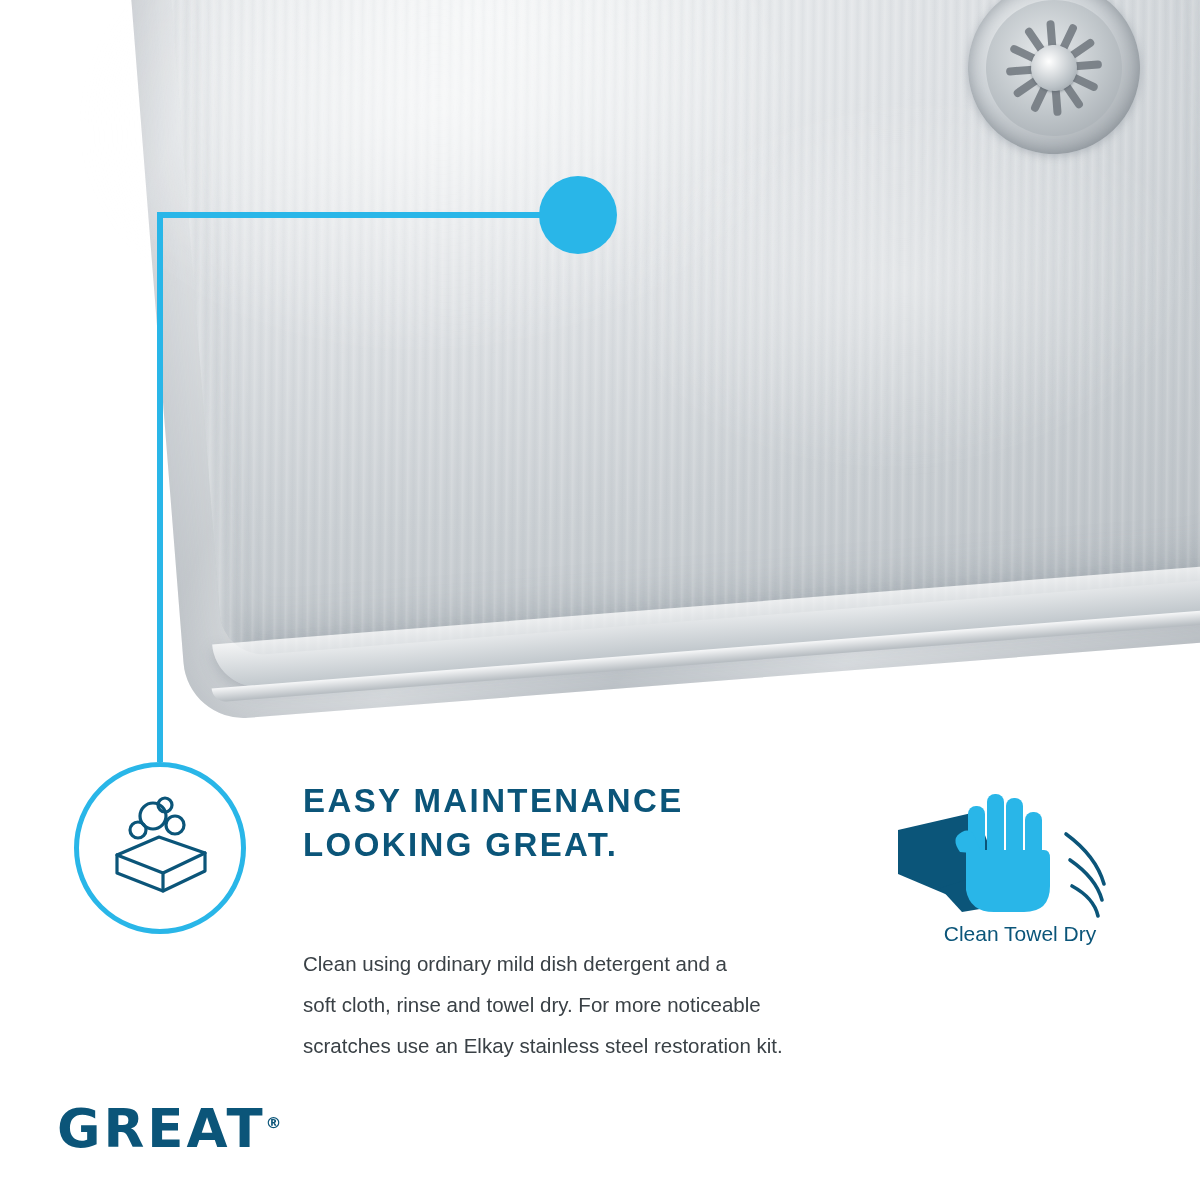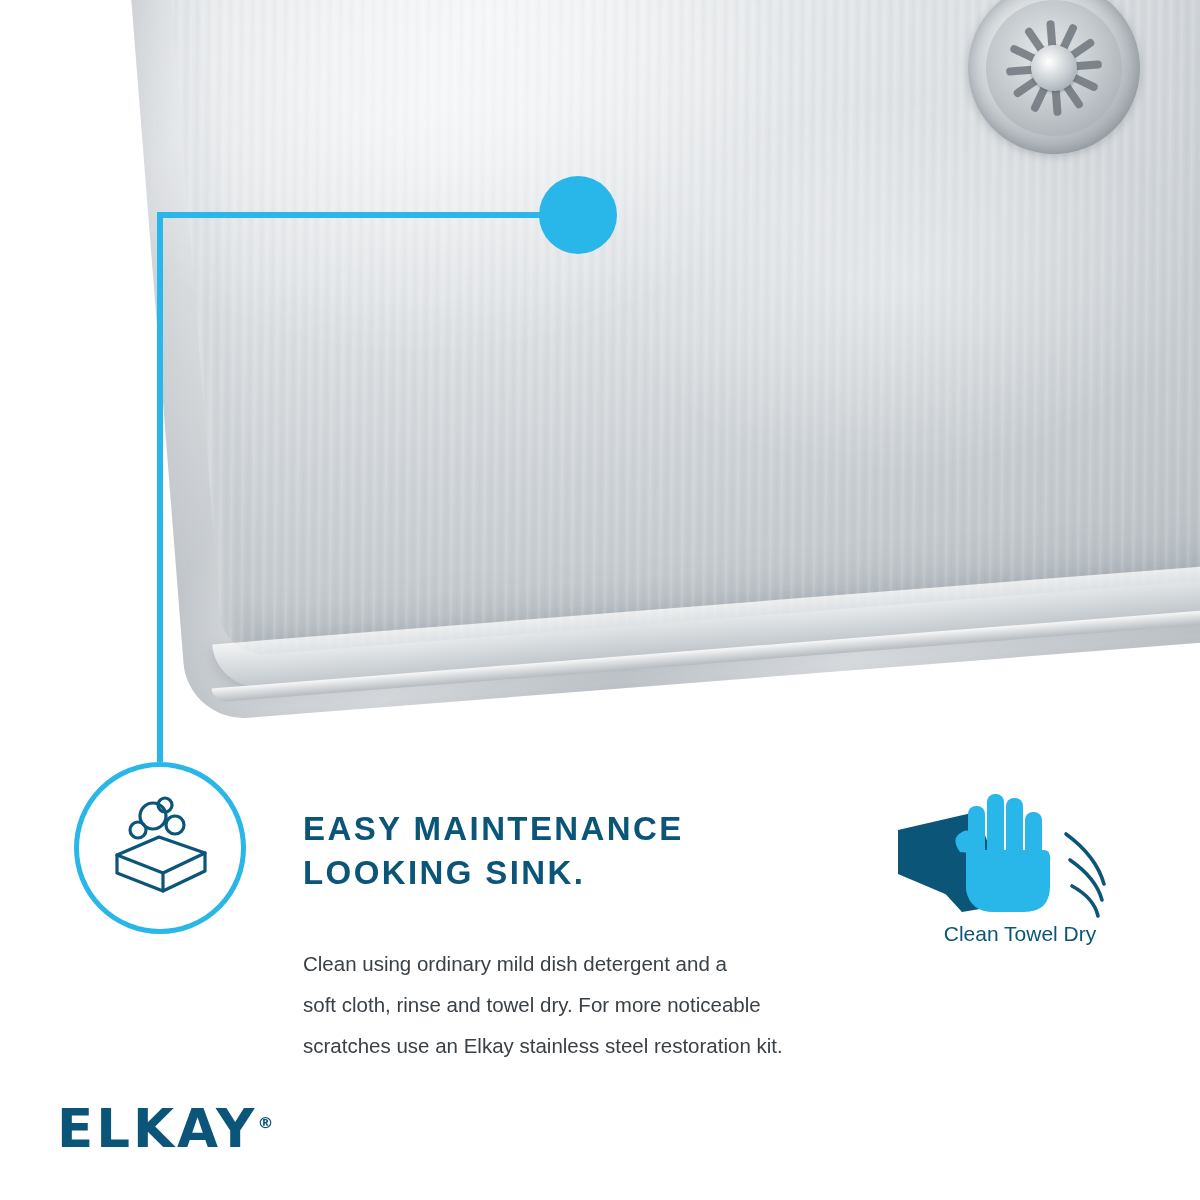--- a/index.html
+++ b/index.html
@@ -174,21 +174,21 @@
     border-radius: 50%;
     border: 5px solid #29b6e8;
     background: #ffffff;
     box-sizing: border-box;
   }
 
   
   #headline {
     position: absolute;
     left: 303px;
-    top: 807px;
+    top: 779px;
     width: 560px;
     color: #0b5579;
     font-size: 33px;
     font-weight: bold;
     letter-spacing: 2.4px;
     line-height: 44px;
   }
   #body-copy {
     position: absolute;
     left: 303px;
@@ -286,21 +286,21 @@
         <circle cx="74" cy="49" r="13"></circle>
         <circle cx="96" cy="58" r="9"></circle>
         <circle cx="59" cy="63" r="8"></circle>
         <circle cx="86" cy="38" r="7"></circle>
       </g>
     </svg>
   </div>
 
   <div id="headline">
     <div>EASY MAINTENANCE</div>
-    <div>LOOKING SINK.</div>
+    <div>LOOKING GREAT.</div>
   </div>
 
   <div id="body-copy">
     <div>Clean using ordinary mild dish detergent and a</div>
     <div>soft cloth, rinse and towel dry. For more noticeable</div>
     <div>scratches use an Elkay stainless steel restoration kit.</div>
   </div>
 
   <div id="wipe-block">
     <svg width="280" height="180" viewBox="0 0 280 180">
@@ -320,16 +320,16 @@
       <g fill="none" stroke="#0b5579" stroke-width="3.6" stroke-linecap="round">
         <path d="M186 56 q30 22 38 50"></path>
         <path d="M190 82 q26 18 32 40"></path>
         <path d="M192 108 q22 12 26 30"></path>
       </g>
     </svg>
   </div>
   <div id="wipe-caption">Clean Towel Dry</div>
 
   <div id="logo">
-    <span>ELKAY</span><span class="reg">®</span>
+    <span>GREAT</span><span class="reg">®</span>
   </div>
 
 </div>
 
 </body></html>

